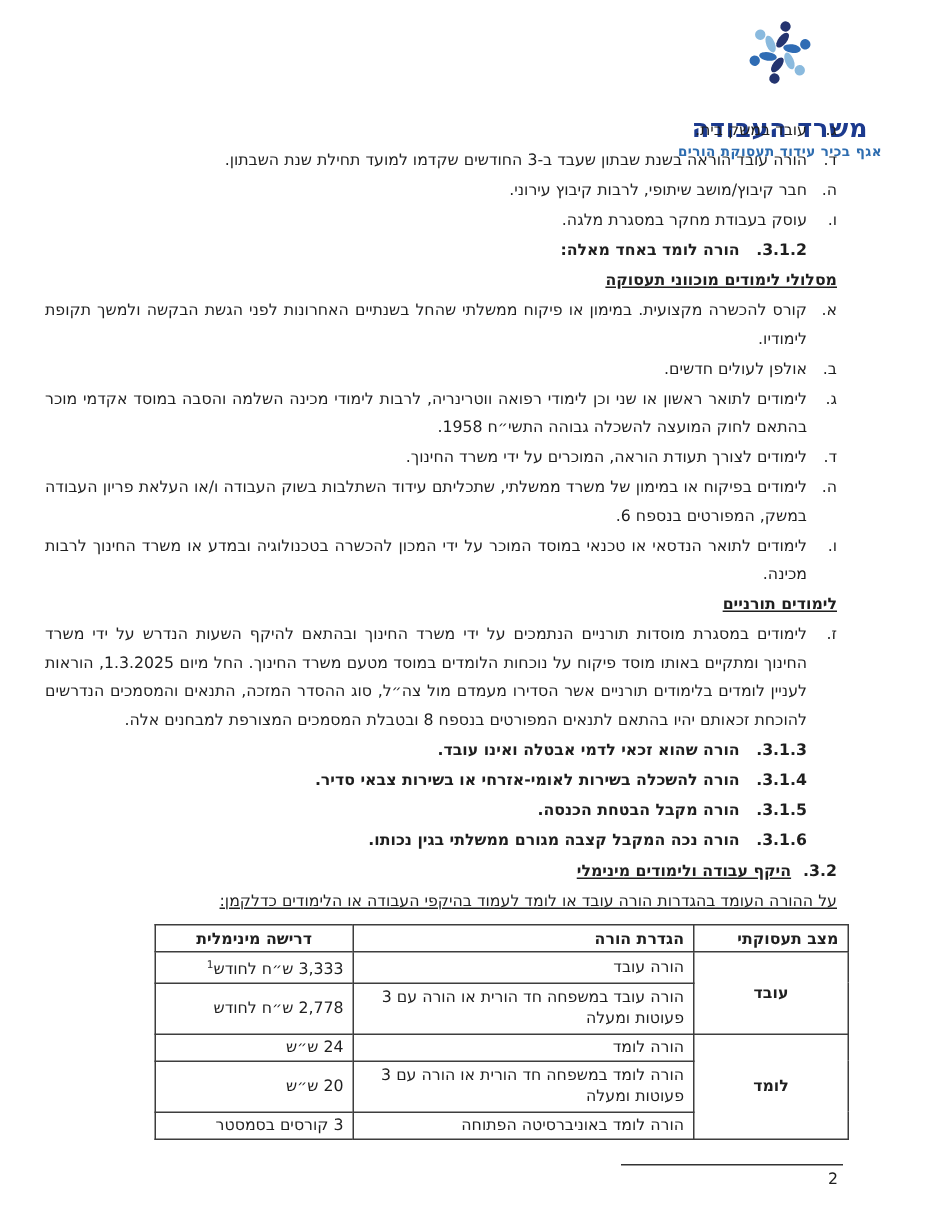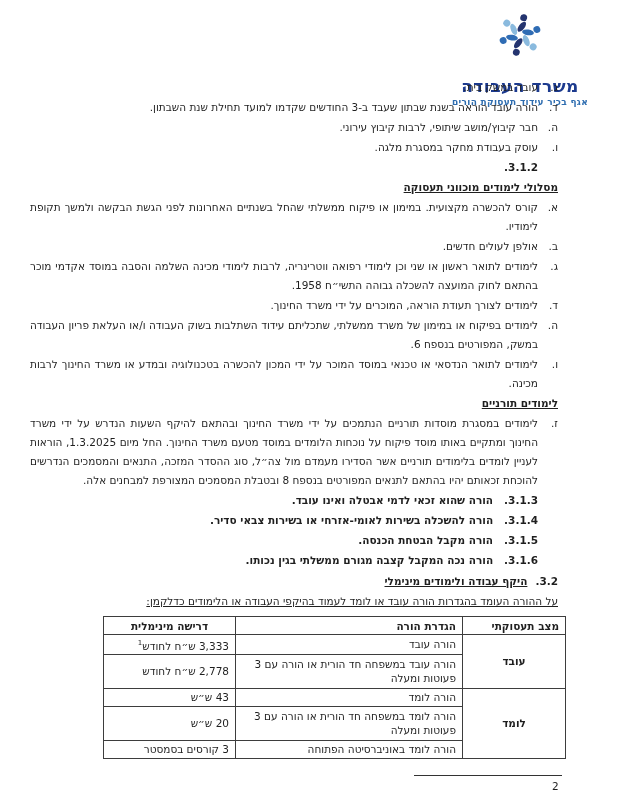--- a/index.html
+++ b/index.html
@@ -99,20 +99,21 @@
       <span class="marker">ה.</span>
       <span class="li-text">חבר קיבוץ/מושב שיתופי, לרבות קיבוץ עירוני.</span>
     </div>
     <div class="li">
       <span class="marker">ו.</span>
       <span class="li-text">עוסק בעבודת מחקר במסגרת מלגה.</span>
     </div>
 
     <div class="clause">
       <span class="num">3.1.2.</span>
+      <span>הורה לומד באחד מאלה:</span>
     </div>
 
     <div class="sec-header">מסלולי לימודים מוכווני תעסוקה</div>
 
     <div class="li">
       <span class="marker">א.</span>
       <span class="li-text">קורס להכשרה מקצועית. במימון או פיקוח ממשלתי שהחל בשנתיים האחרונות לפני הגשת הבקשה ולמשך תקופת לימודיו.</span>
     </div>
     <div class="li">
       <span class="marker">ב.</span>
@@ -184,21 +185,21 @@
           <td class="def">הורה עובד</td>
           <td class="req-val"><span>3,333 ש״ח לחודש</span><sup>1</sup></td>
         </tr>
         <tr class="double">
           <td class="def">הורה עובד במשפחה חד הורית או הורה עם 3 פעוטות ומעלה</td>
           <td class="req-val">2,778 ש״ח לחודש</td>
         </tr>
         <tr class="single">
           <td class="status-cell" rowspan="3">לומד</td>
           <td class="def">הורה לומד</td>
-          <td class="req-val">43 ש״ש</td>
+          <td class="req-val">24 ש״ש</td>
         </tr>
         <tr class="double">
           <td class="def">הורה לומד במשפחה חד הורית או הורה עם 3 פעוטות ומעלה</td>
           <td class="req-val">20 ש״ש</td>
         </tr>
         <tr class="single">
           <td class="def">הורה לומד באוניברסיטה הפתוחה</td>
           <td class="req-val">3 קורסים בסמסטר</td>
         </tr>
       </tbody>

